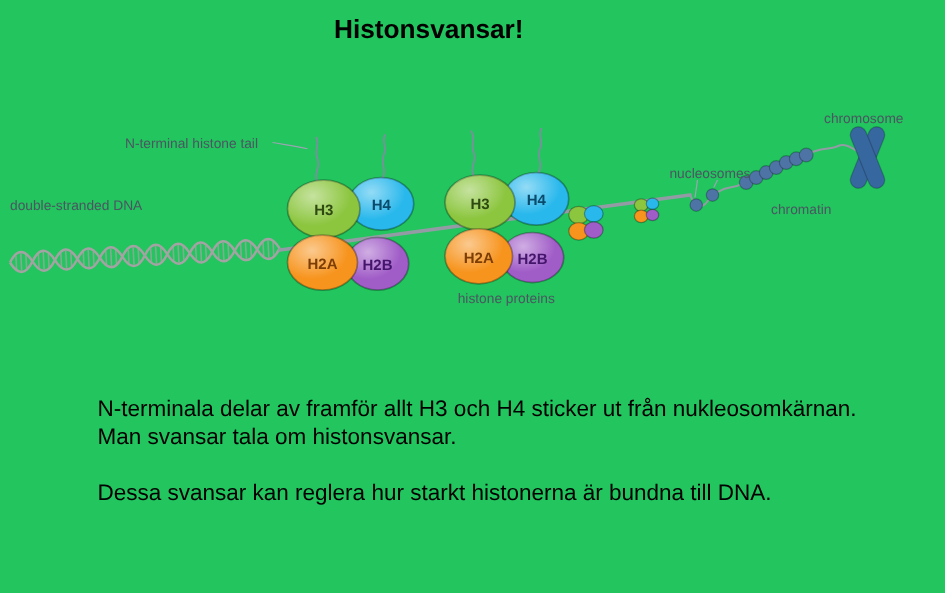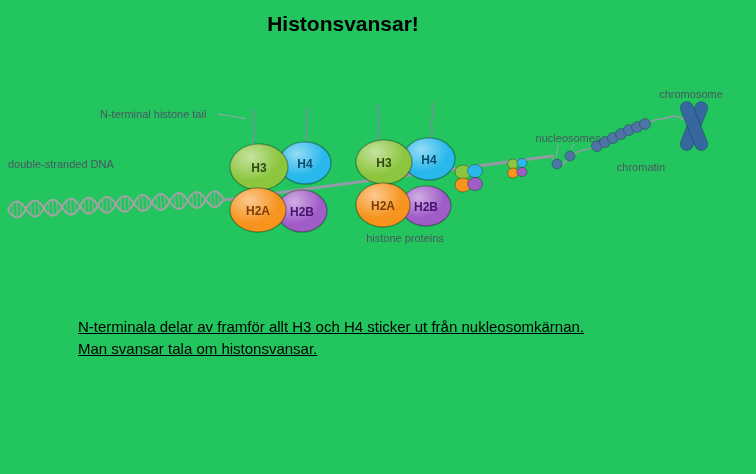--- a/index.html
+++ b/index.html
@@ -22,21 +22,21 @@
   .blobs-sm ellipse { stroke:rgba(0,0,0,0.30); stroke-width:1; }
   .hl   { fill:url(#shine); pointer-events:none; }
   .tails path { stroke:#7e8ea0; stroke-width:1.4; stroke-linecap:round; }
   .beads circle { stroke:rgba(0,0,0,0.25); stroke-width:1; }
   .chromo rect { stroke:rgba(0,0,0,0.20); stroke-width:1; }
   .wave { stroke-width:2; }
   .rung { stroke-width:1.3; opacity:0.75; }
   .ptr  { stroke:#9aa5b1; stroke-width:1; fill:none; }
   .body-text {
     position:absolute; left:78px; top:316px; width:640px;
-    font-size:15px; line-height:22px; color:#000000;text-decoration:underline;
+    font-size:18px; line-height:22px; color:#000000;
   }
   .body-text p { margin:0; }
   .body-text p + p { margin-top:23px; }
 </style>
 </head>
 <body>
 
 <div class="slide">
 
   <h1 class="title">Histonsvansar!</h1>
@@ -153,15 +153,16 @@
     <text class="lbl" x="641" y="99" text-anchor="middle">chromatin</text>
 
     <text class="lbl" x="691" y="26" text-anchor="middle">chromosome</text>
   </svg>
 
   <div class="body-text">
     <p>
       <span>N-terminala delar av framför allt H3 och H4 sticker ut från nukleosomkärnan.</span><br>
       <span>Man svansar tala om histonsvansar.</span>
     </p>
+    <p>Dessa svansar kan reglera hur starkt histonerna är bundna till DNA.</p>
   </div>
 
 </div>
 
 </body></html>

